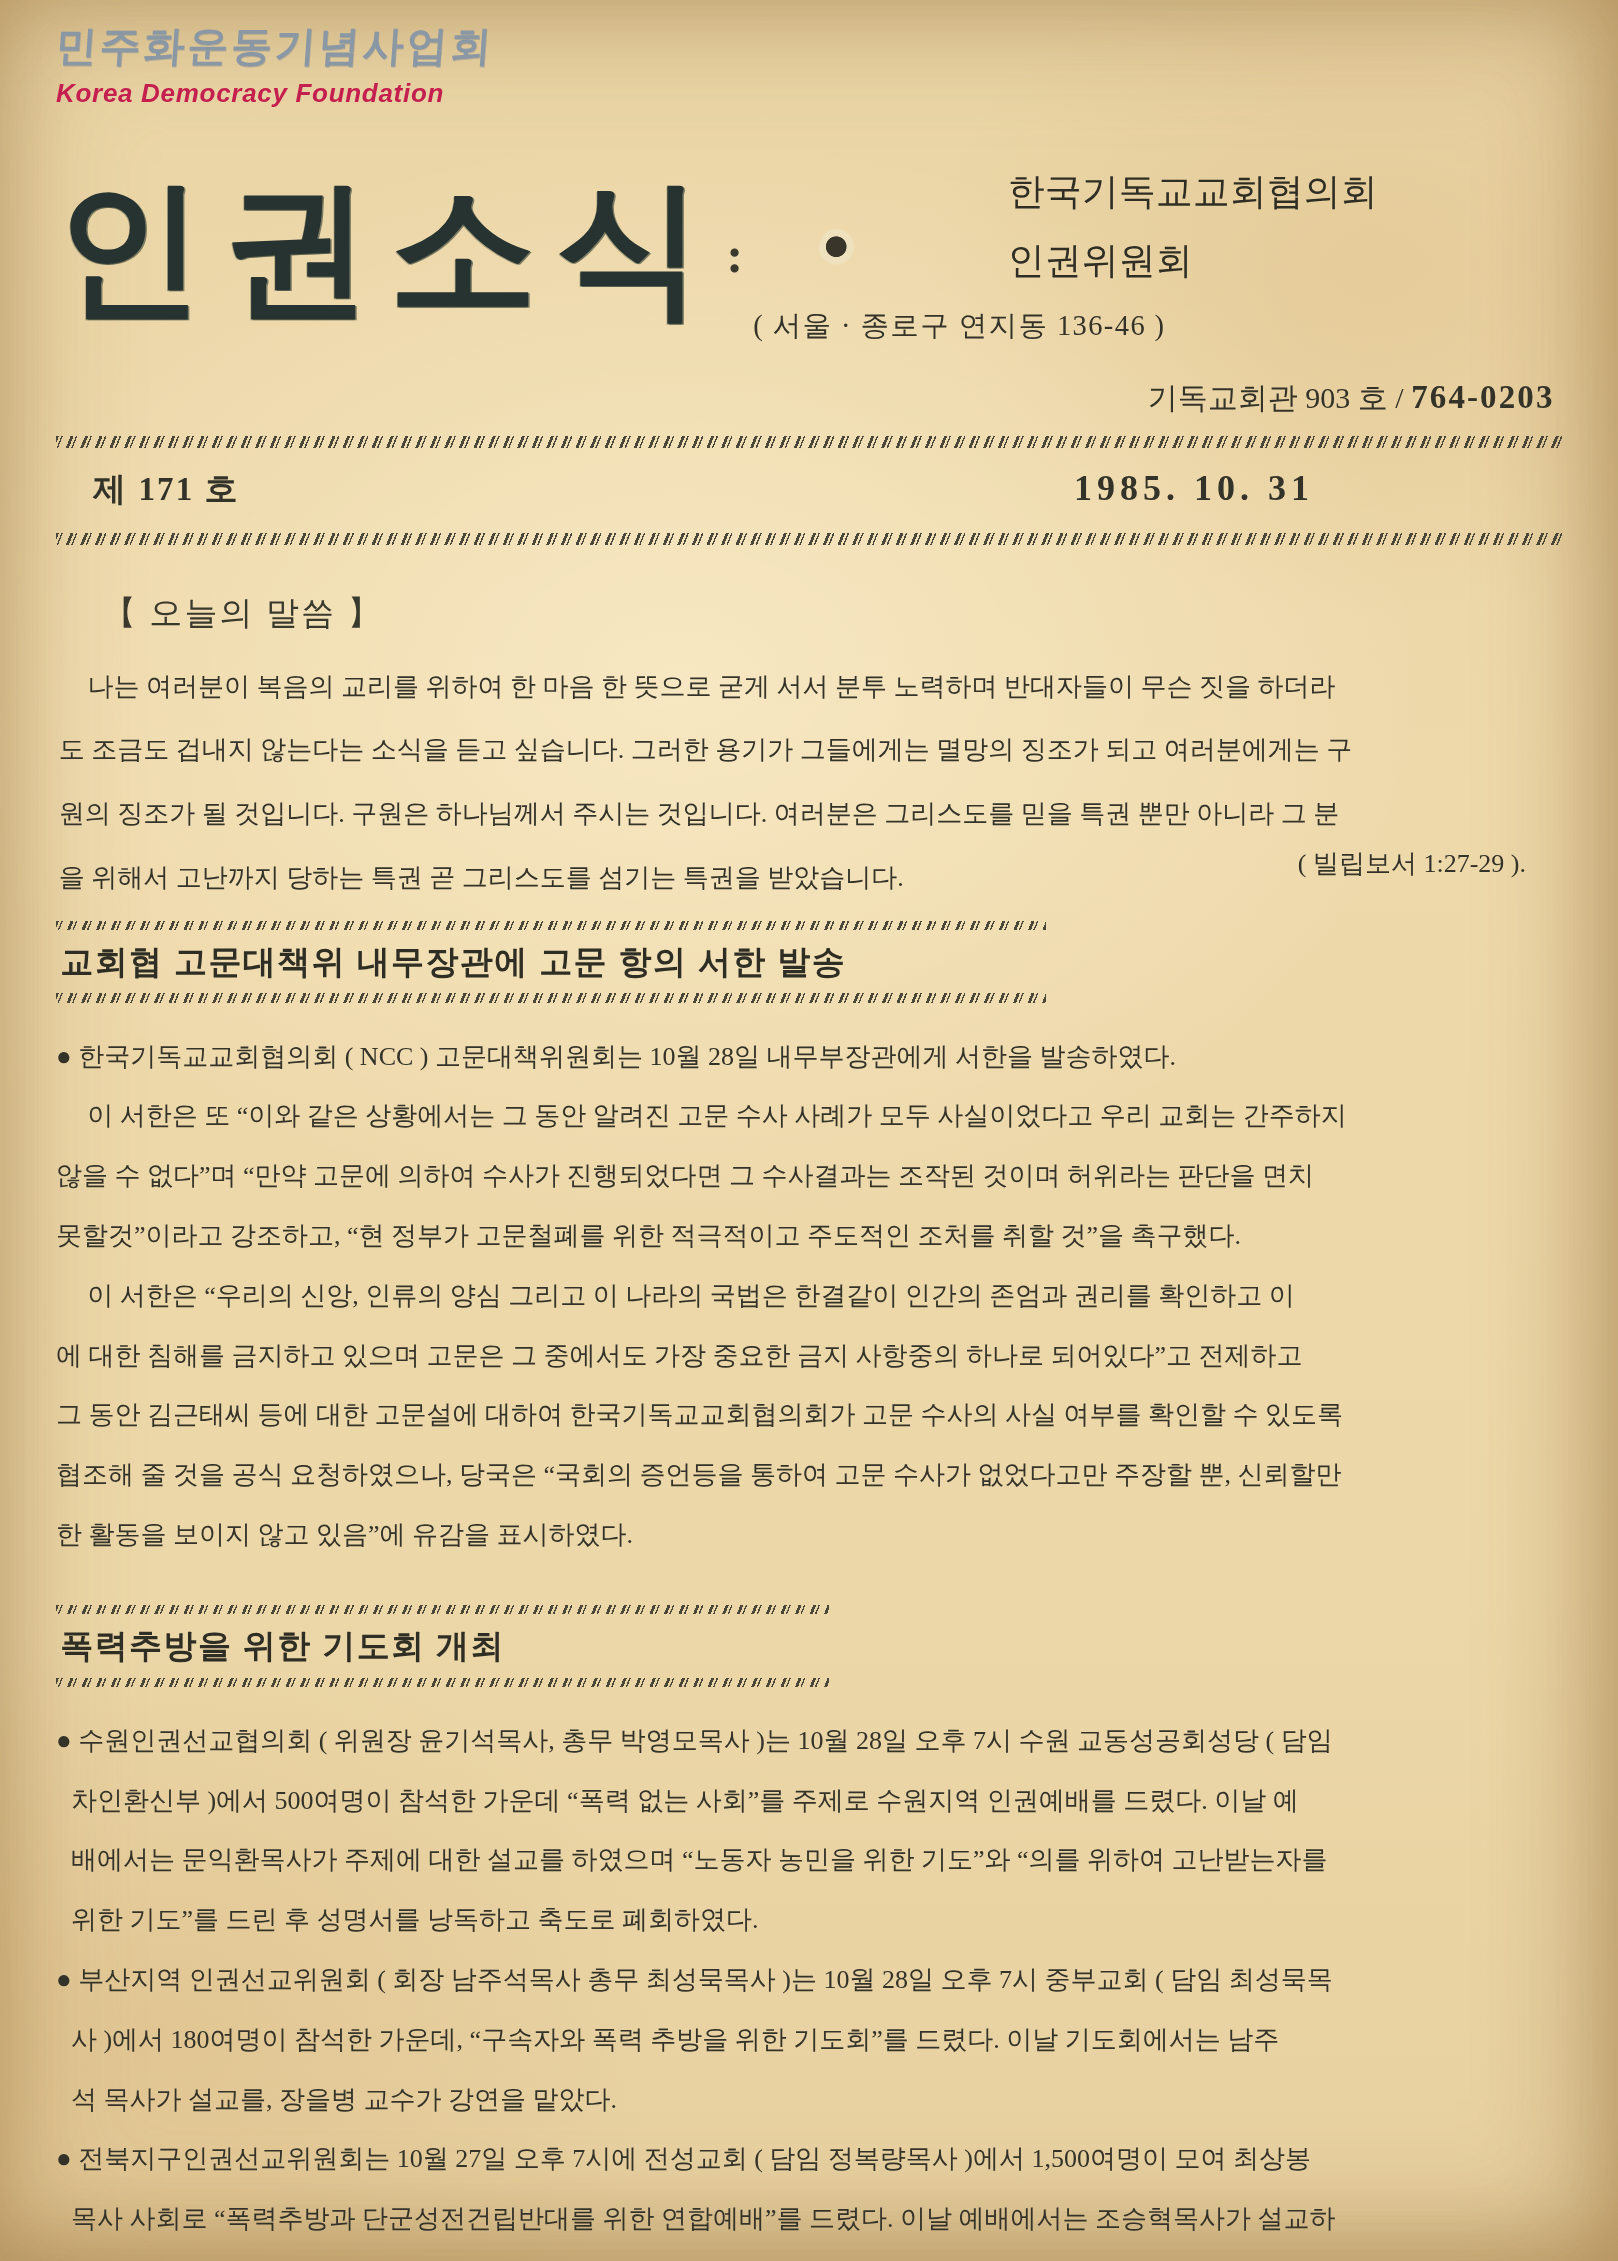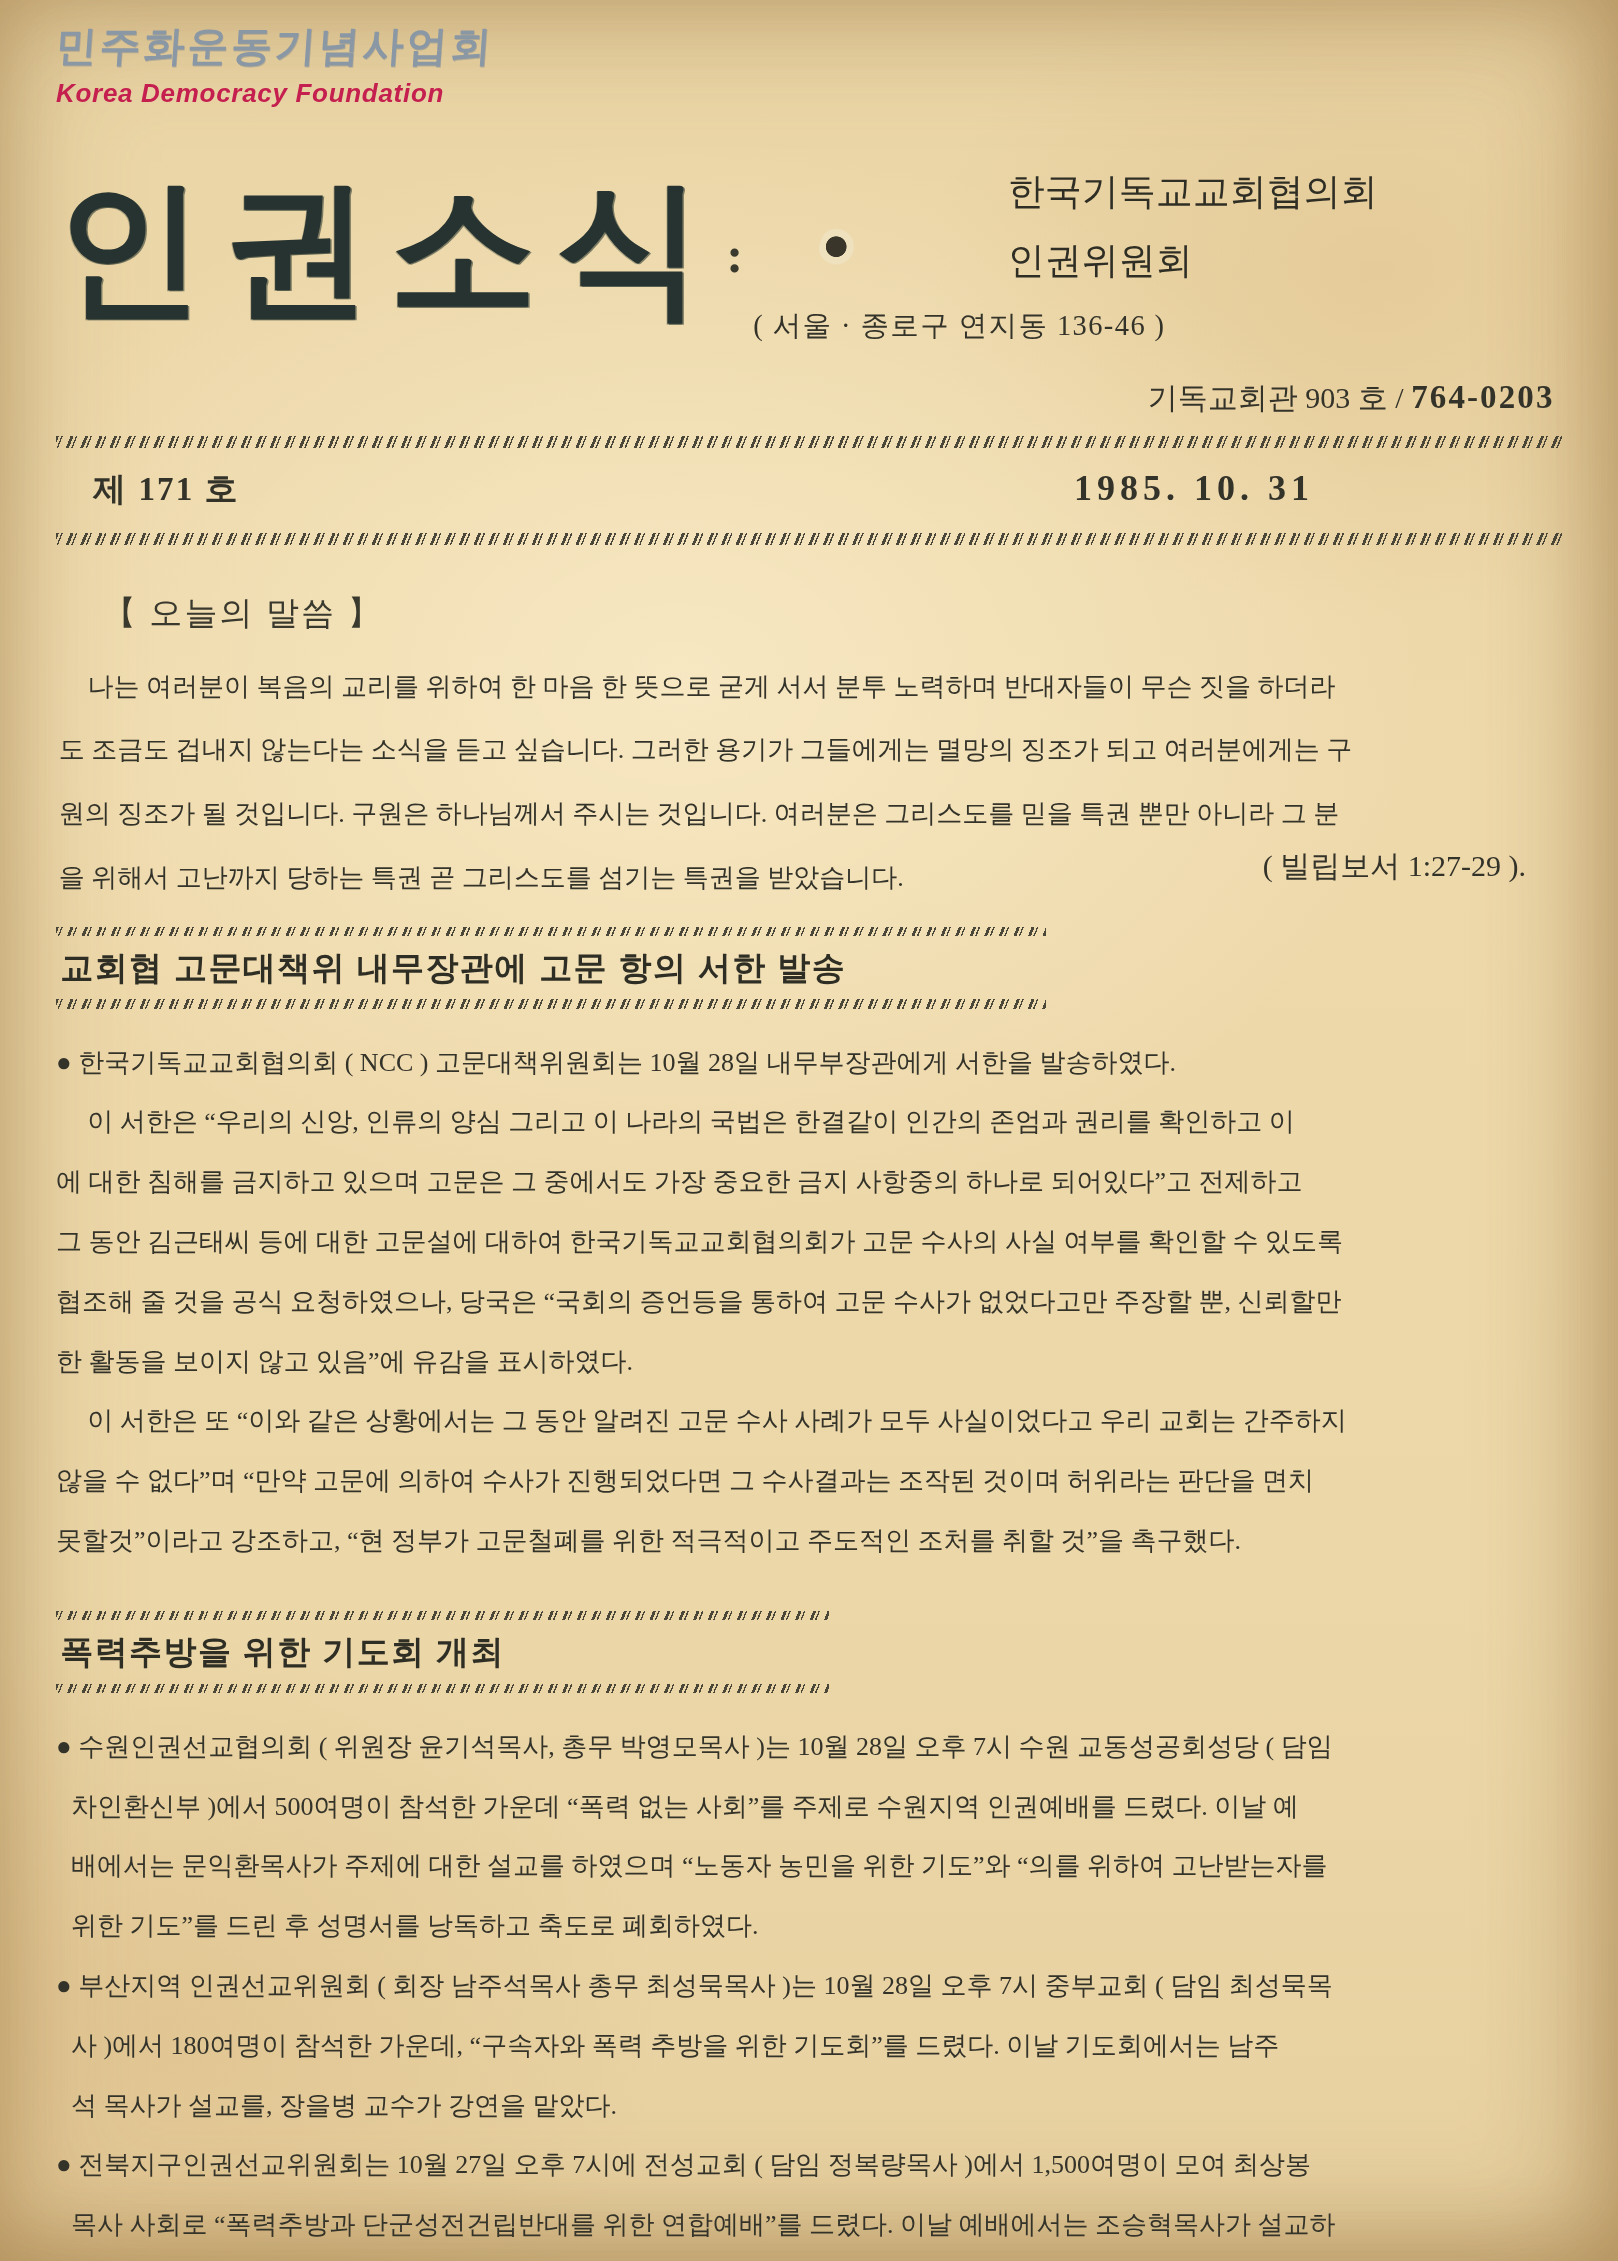--- a/index.html
+++ b/index.html
@@ -81,21 +81,21 @@
   .scripture-head{
     font-family:"Liberation Sans","DejaVu Sans",sans-serif;
     font-size:33px;font-weight:normal;color:#3a392e;
     margin:46px 0 18.5px 47px;letter-spacing:2.1px;
   }
   .scripture-body{
     font-size:26px;line-height:2.45;white-space:pre-line;
     text-indent:2.2ch;margin:0 2.8px;
   }
   .scripture-ref{
-    font-size:30px;text-align:right;margin-top:-64px;padding-right:37px;
+    font-size:26px;text-align:right;margin-top:-64px;padding-right:37px;
   }
 
   
   .sec-head{margin-top:40px;}
   .sec-head .rope{margin:0;}
   .sec-title{
     font-family:"Liberation Sans","DejaVu Sans",sans-serif;
     font-size:33px;font-weight:bold;color:#2f2e25;
     letter-spacing:1.4px;margin:10px 0 8.5px 4.3px;white-space:nowrap;
   }
@@ -153,28 +153,28 @@
 원의 징조가 될 것입니다. 구원은 하나님께서 주시는 것입니다. 여러분은 그리스도를 믿을 특권 뿐만 아니라 그 분
 을 위해서 고난까지 당하는 특권 곧 그리스도를 섬기는 특권을 받았습니다.</div>
     <div class="scripture-ref">( 빌립보서 1:27-29 ).</div>
 
     <div class="sec-head w1">
       <div class="rope thin"></div>
       <div class="sec-title">교회협  고문대책위  내무장관에  고문  항의  서한  발송</div>
       <div class="rope thin"></div>
     </div>
     <p class="para p-first item">● 한국기독교교회협의회 ( NCC ) 고문대책위원회는  10월 28일  내무부장관에게  서한을  발송하였다.</p>
+    <p class="para p-indent">이 서한은 또 “이와 같은 상황에서는 그 동안 알려진 고문 수사 사례가 모두 사실이었다고 우리 교회는 간주하지
+않을 수 없다”며 “만약 고문에 의하여 수사가 진행되었다면 그 수사결과는 조작된 것이며 허위라는 판단을 면치
+못할것”이라고 강조하고, “현 정부가 고문철폐를 위한 적극적이고 주도적인 조처를 취할 것”을 촉구했다.</p>
     <p class="para p-indent">이 서한은 “우리의 신앙, 인류의 양심 그리고 이 나라의 국법은 한결같이 인간의 존엄과 권리를 확인하고 이
 에 대한 침해를 금지하고 있으며 고문은 그 중에서도 가장 중요한 금지 사항중의 하나로 되어있다”고 전제하고
 그 동안 김근태씨 등에 대한 고문설에 대하여 한국기독교교회협의회가 고문 수사의 사실 여부를 확인할 수 있도록
 협조해 줄 것을 공식 요청하였으나, 당국은 “국회의 증언등을 통하여 고문 수사가 없었다고만 주장할 뿐, 신뢰할만
 한 활동을 보이지 않고 있음”에 유감을 표시하였다.</p>
-    <p class="para p-indent">이 서한은 또 “이와 같은 상황에서는 그 동안 알려진 고문 수사 사례가 모두 사실이었다고 우리 교회는 간주하지
-않을 수 없다”며 “만약 고문에 의하여 수사가 진행되었다면 그 수사결과는 조작된 것이며 허위라는 판단을 면치
-못할것”이라고 강조하고, “현 정부가 고문철폐를 위한 적극적이고 주도적인 조처를 취할 것”을 촉구했다.</p>
 
     <div class="sec-head w2">
       <div class="rope thin"></div>
       <div class="sec-title">폭력추방을  위한  기도회  개최</div>
       <div class="rope thin"></div>
     </div>
     <p class="para p-first item">● 수원인권선교협의회 ( 위원장 윤기석목사, 총무 박영모목사 )는  10월 28일 오후 7시 수원 교동성공회성당 ( 담임
 차인환신부 )에서  500여명이 참석한 가운데 “폭력 없는 사회”를 주제로 수원지역 인권예배를 드렸다. 이날 예
 배에서는 문익환목사가 주제에 대한 설교를 하였으며 “노동자 농민을 위한 기도”와 “의를 위하여 고난받는자를
 위한 기도”를 드린 후 성명서를 낭독하고 축도로 폐회하였다.</p>

